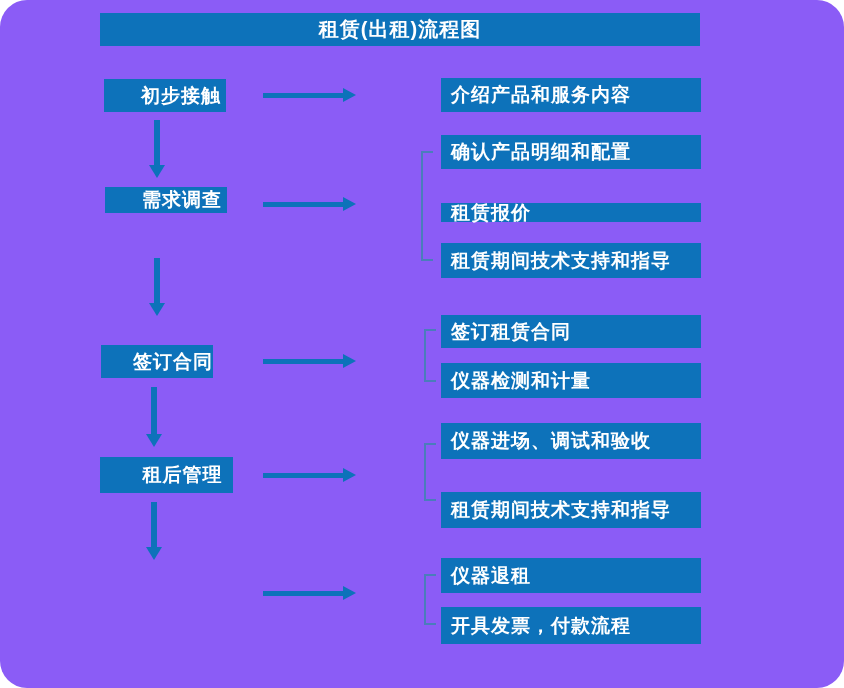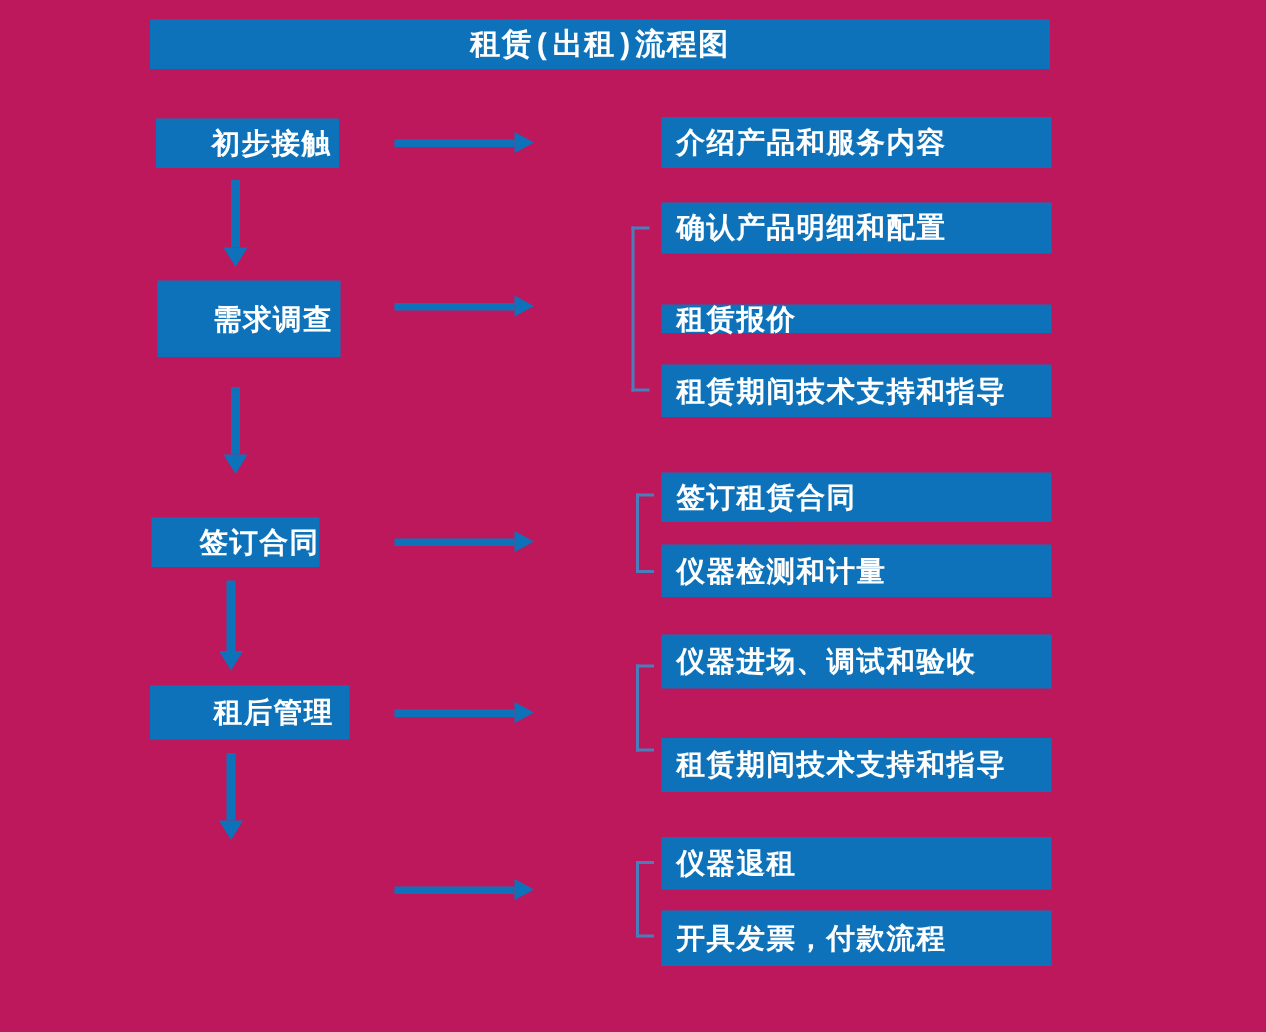--- a/index.html
+++ b/index.html
@@ -1,22 +1,23 @@
 <!DOCTYPE html>
 <html style="--primary: #0d72ba; --bracket: #4a7dbb;"><head>
 <meta charset="utf-8">
 <style>
   html, body { margin: 0; padding: 0; background: #ffffff; }
   .canvas {
     position: relative;
     width: 844px;
     height: 688px;
-    background: #be185d;
-    font-family: Liberation Mono, monospace;
+    background: #8b5cf6;
+    font-family: Liberation Sans, sans-serif;
     overflow: hidden;
+    border-radius: 27px;
   }
   .box {
     position: absolute;
     background: var(--primary, #0d72ba);
     color: #ffffff;
     font-weight: bold;
     font-size: 19px;
     display: flex;
     align-items: center;
     box-sizing: border-box;
@@ -74,21 +75,21 @@
   }
 </style>
 </head>
 <body>
 
 <div class="canvas">
 
   <div class="title-bar">租赁(出租)流程图</div>
 
   <div class="box step" style="left:104px;top:79px;width:122px;height:33px">初步接触</div>
-  <div class="box step" style="left:105px;top:187px;width:122px;height:51px">需求调查</div>
+  <div class="box step" style="left:105px;top:187px;width:122px;height:26px">需求调查</div>
   <div class="box step" style="left:101px;top:345px;width:112px;height:33px">签订合同</div>
   <div class="box step" style="left:100px;top:457px;width:133px;height:36px">租后管理</div>
 
   <div class="arrow-down" style="left:149px;top:120px;height:58px">
     <div class="shaft"></div>
     <div class="head"></div>
   </div>
   <div class="arrow-down" style="left:149px;top:258px;height:58px">
     <div class="shaft"></div>
     <div class="head"></div>

